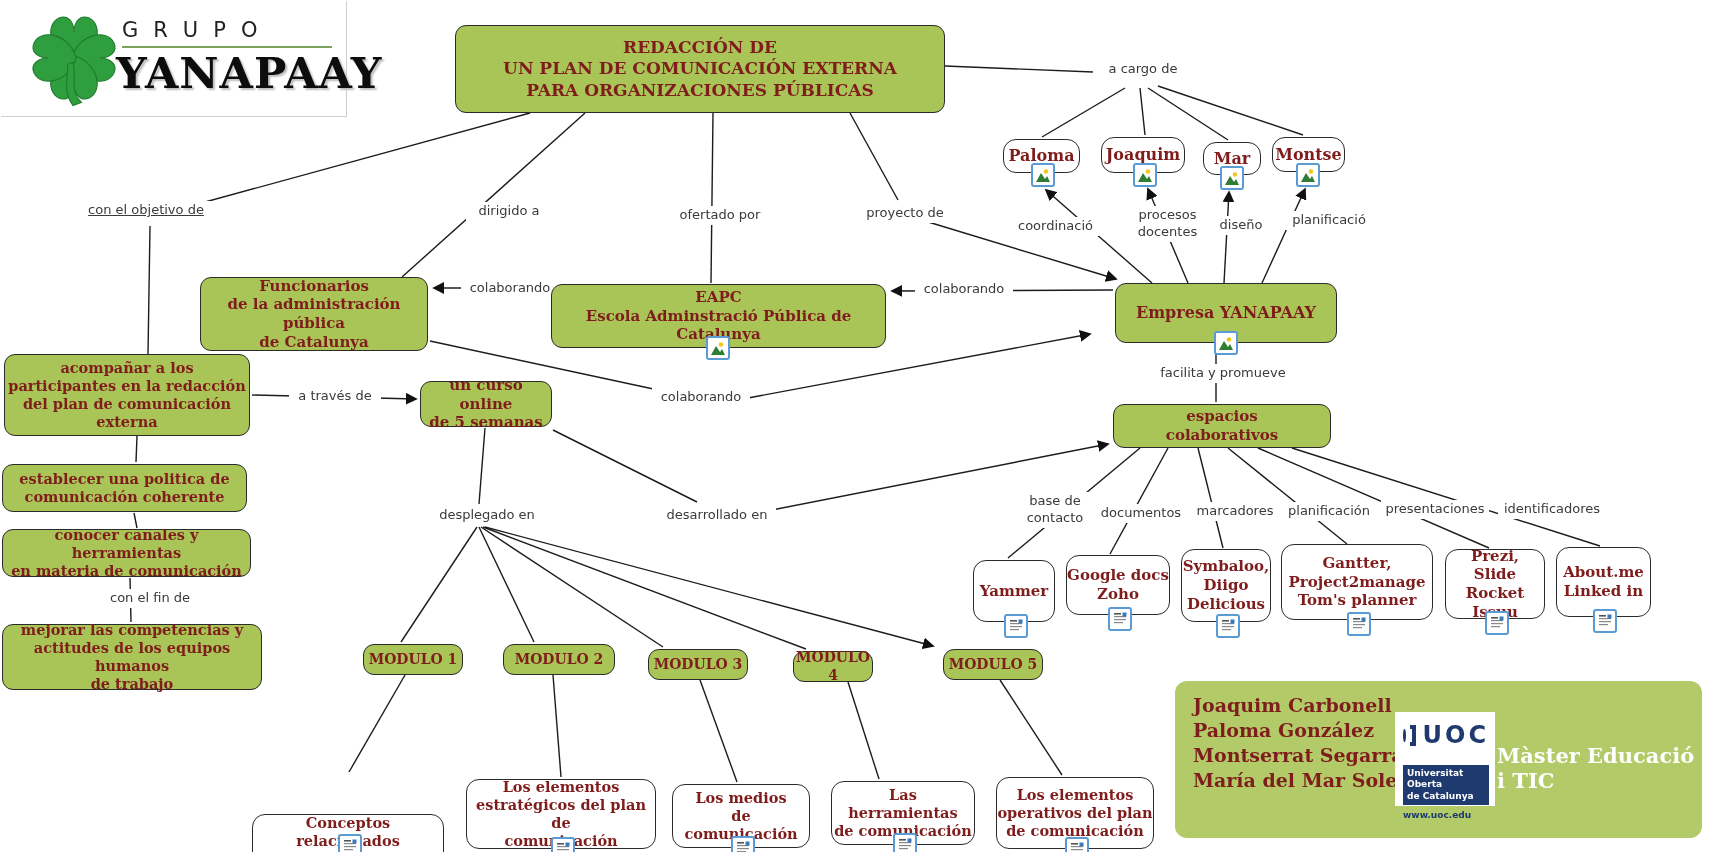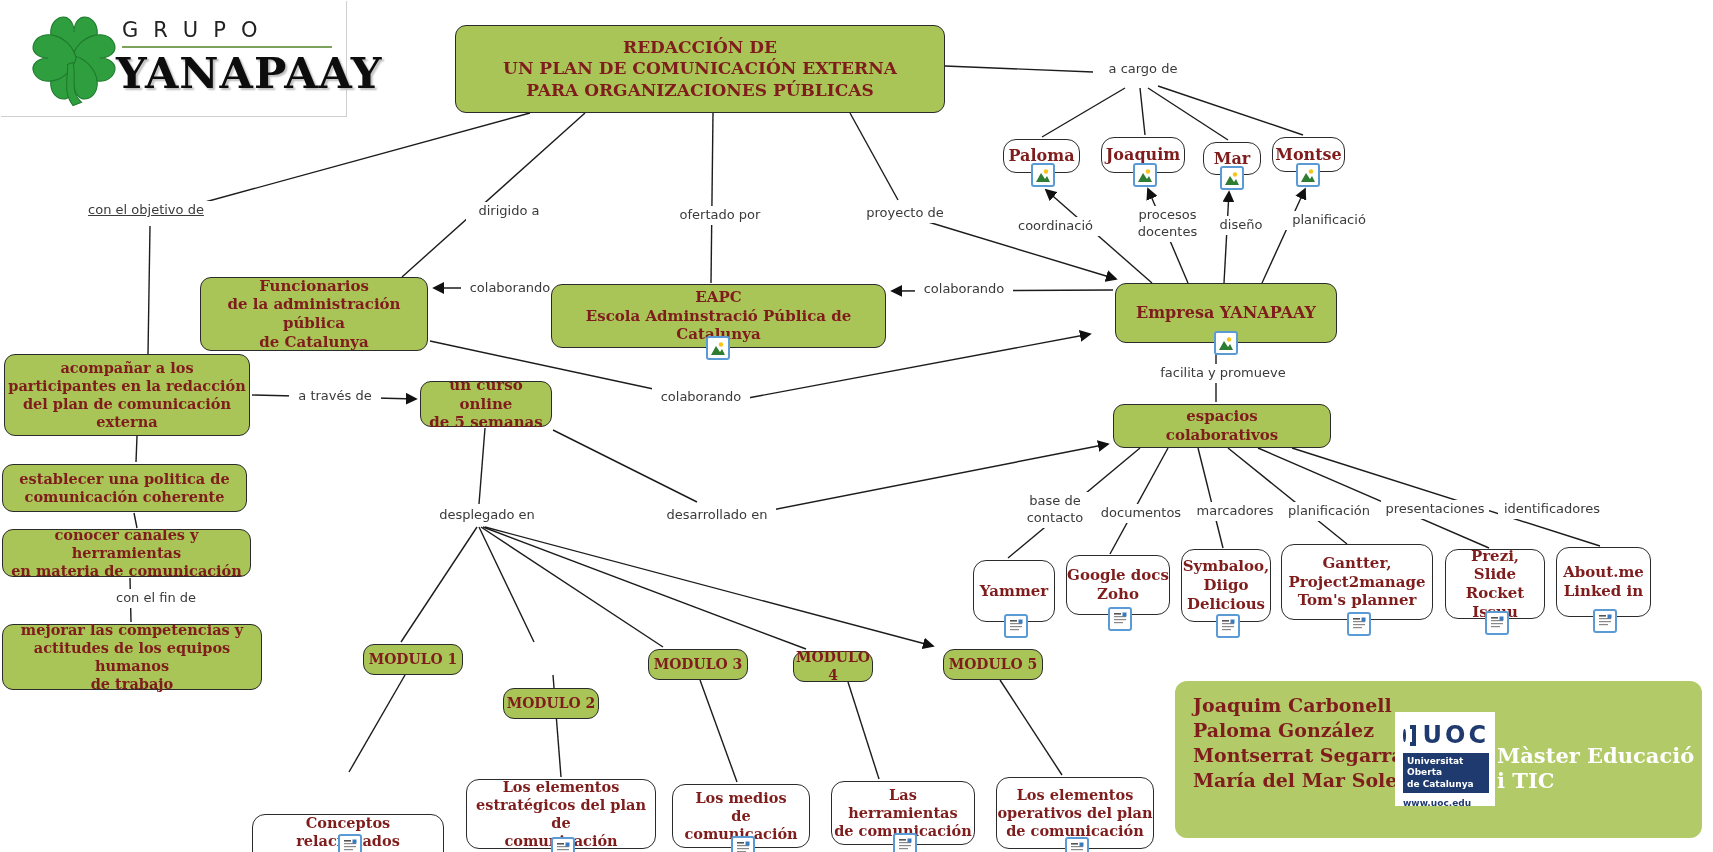--- a/index.html
+++ b/index.html
@@ -24,21 +24,21 @@
   #logo .yana{position:absolute;left:116px;top:48px;font-size:43px;font-weight:bold;color:#0d0d0d;
         font-family:"DejaVu Serif",serif;letter-spacing:1px;text-shadow:2px 2px 2px #bbb;}
   
   #credits{position:absolute;left:1175px;top:681px;width:527px;height:157px;background:#b2ca68;
         border-radius:12px;z-index:3;}
   #credits .names{position:absolute;left:18px;top:12px;color:#7f1d1d;font-family:"DejaVu Serif",serif;
         font-weight:bold;font-size:19px;line-height:1.32;white-space:pre-line;}
   #credits .master{position:absolute;left:322px;top:62px;color:#fff;font-family:"DejaVu Serif",serif;
         font-weight:bold;font-size:21px;}
   #uoc{position:absolute;left:220px;top:31px;width:100px;height:94px;background:#fff;}
-  #uoc .row{display:flex;align-items:center;margin:9px 6px 4px 8px;}
+  #uoc .row{display:flex;align-items:center;margin:9px 6px 16px 8px;}
   #uoc .dot{width:13px;height:13px;border-radius:50%;background:#1e3a6e;margin-right:4px;}
   #uoc .sq{width:15px;height:13px;border:4px solid #1e3a6e;border-left:none;margin-right:6px;}
   #uoc .acr{color:#1e3a6e;font-weight:bold;font-size:24px;letter-spacing:3px;font-family:"DejaVu Sans",sans-serif;}
   #uoc .band{background:#1e3a6e;color:#fff;font-size:9px;font-weight:bold;line-height:1.25;
         padding:3px 4px;margin:0 6px 0 8px;white-space:pre-line;}
   #uoc .url{color:#1e3a6e;font-size:9px;font-weight:bold;margin:5px 0 0 8px;}
 </style>
 </head>
 <body>
 
@@ -137,21 +137,21 @@
 comunicación coherente</div>
   <div class="node green" style="left:2px;top:529px;width:249px;height:48px;font-size:14.5px;">conocer canales y herramientas
 en materia de comunicación</div>
   <div class="node green" style="left:2px;top:624px;width:260px;height:66px;font-size:14.5px;">mejorar las competencias y
 actitudes de los equipos humanos
 de trabajo</div>
 
   <div class="node green" style="left:420px;top:381px;width:132px;height:46px;font-size:15px;">un curso online
 de 5 semanas</div>
   <div class="node green" style="left:363px;top:644px;width:100px;height:31px;font-size:14px;">MODULO 1</div>
-  <div class="node green" style="left:503px;top:644px;width:96px;height:31px;font-size:14px;margin-top:44px;">MODULO 2</div>
+  <div class="node green" style="left:503px;top:644px;width:112px;height:31px;font-size:14px;">MODULO 2</div>
   <div class="node green" style="left:648px;top:649px;width:100px;height:31px;font-size:14px;">MODULO 3</div>
   <div class="node green" style="left:793px;top:651px;width:80px;height:31px;font-size:14px;text-align:center;">MODULO 4</div>
   <div class="node green" style="left:943px;top:649px;width:100px;height:31px;font-size:14px;">MODULO 5</div>
 
   <div class="node white" style="left:973px;top:560px;width:82px;height:62px;font-size:15px;">Yammer</div>
   <div class="node white" style="left:1066px;top:555px;width:104px;height:60px;font-size:15px;">Google docs
 Zoho</div>
   <div class="node white" style="left:1181px;top:549px;width:90px;height:73px;font-size:15px;">Symbaloo,
 Diigo
 Delicious</div>
@@ -188,21 +188,21 @@
   <div class="lbl" style="left:466px;top:202px;width:80px;">dirigido a</div>
   <div class="lbl" style="left:671px;top:206px;width:92px;">ofertado por</div>
   <div class="lbl" style="left:858px;top:204px;width:88px;">proyecto de</div>
   <div class="lbl" style="left:461px;top:279px;width:92px;">colaborando</div>
   <div class="lbl" style="left:915px;top:280px;width:92px;">colaborando</div>
   <div class="lbl" style="left:652px;top:388px;width:92px;">colaborando</div>
   <div class="lbl" style="left:289px;top:387px;width:86px;">a través de</div>
   <div class="lbl" style="left:1155px;top:364px;width:130px;">facilita y promueve</div>
   <div class="lbl" style="left:433px;top:506px;width:102px;">desplegado en</div>
   <div class="lbl" style="left:658px;top:506px;width:112px;">desarrollado en</div>
-  <div class="lbl" style="left:106px;top:589px;width:94px;text-align:center;">con el fin de</div>
+  <div class="lbl" style="left:100px;top:589px;width:94px;text-align:center;">con el fin de</div>
   <div class="lbl" style="left:1018px;top:492px;width:68px;">base de
 contacto</div>
   <div class="lbl" style="left:1094px;top:504px;width:88px;">documentos</div>
   <div class="lbl" style="left:1189px;top:502px;width:86px;">marcadores</div>
   <div class="lbl" style="left:1281px;top:502px;width:90px;">planificación</div>
   <div class="lbl" style="left:1381px;top:500px;width:102px;">presentaciones</div>
   <div class="lbl" style="left:1498px;top:500px;width:102px;">identificadores</div>
 
   <span class="res-icon" style="left:1031px;top:163px;">
       <svg viewBox="0 0 16 16">

